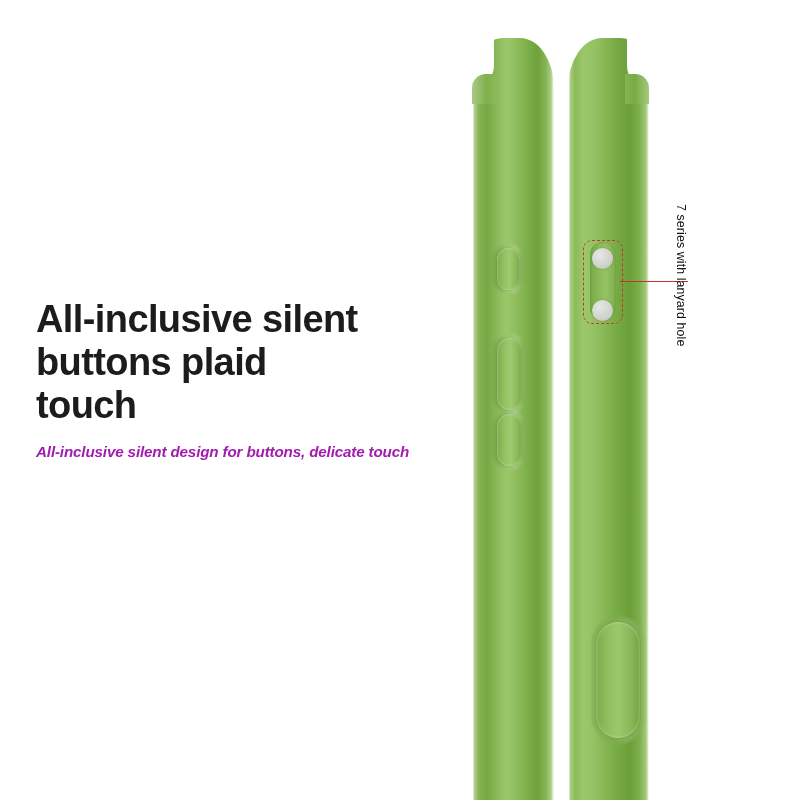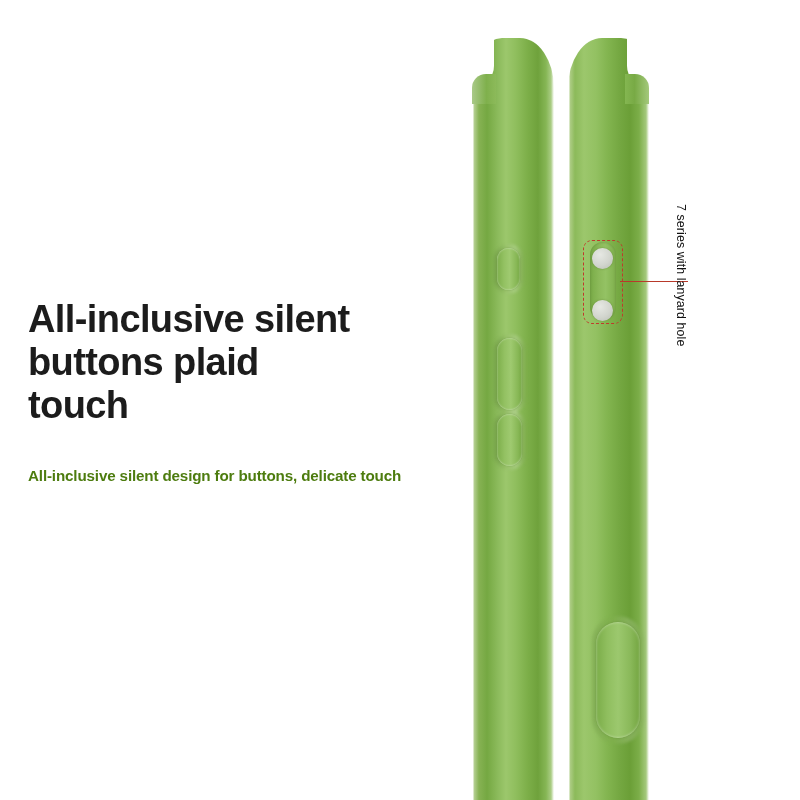--- a/index.html
+++ b/index.html
@@ -15,40 +15,41 @@
   #stage {
     position: relative;
     width: 800px;
     height: 800px;
     background: #ffffff;
   }
 
   
   #copy-block {
     position: absolute;
-    left: 28px;
+    left: 36px;
     top: 298px;
     width: 440px;
   }
 
   #headline {
     font-size: 38px;
     font-weight: 700;
     line-height: 1.13;
     letter-spacing: -0.6px;
     color: #1c1c1c;
     white-space: pre-line;
   }
 
   #subhead {
-    margin-top: 40px;
+    margin-top: 16px;
     font-size: 15.2px;
     font-weight: 700;
     letter-spacing: -0.15px;
-    color: #4d7c0f;
+    color: #a21caf;
+    font-style: italic;
   }
 
   
   #product-photo {
     position: absolute;
     left: 455px;
     top: 0;
     width: 250px;
     height: 800px;
   }

